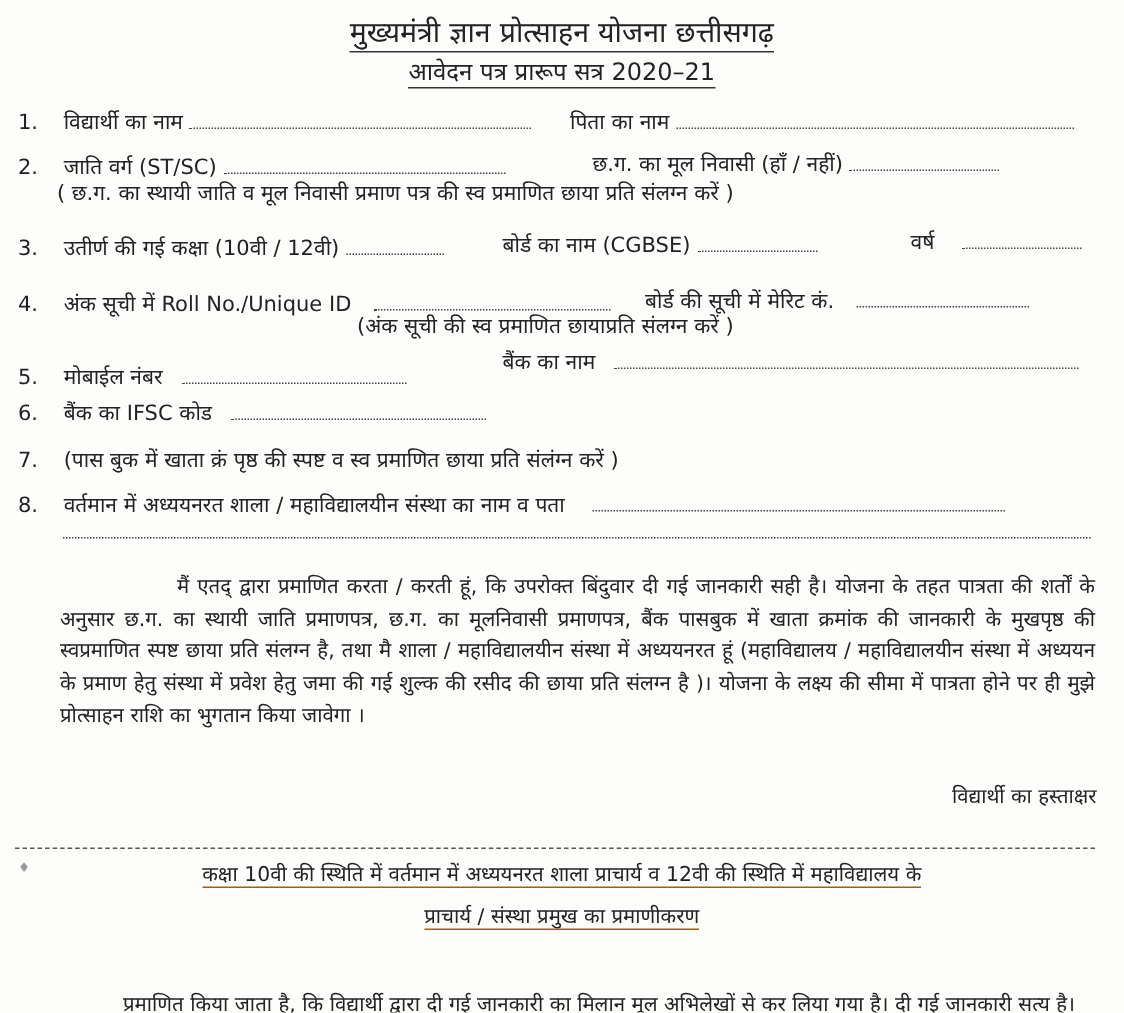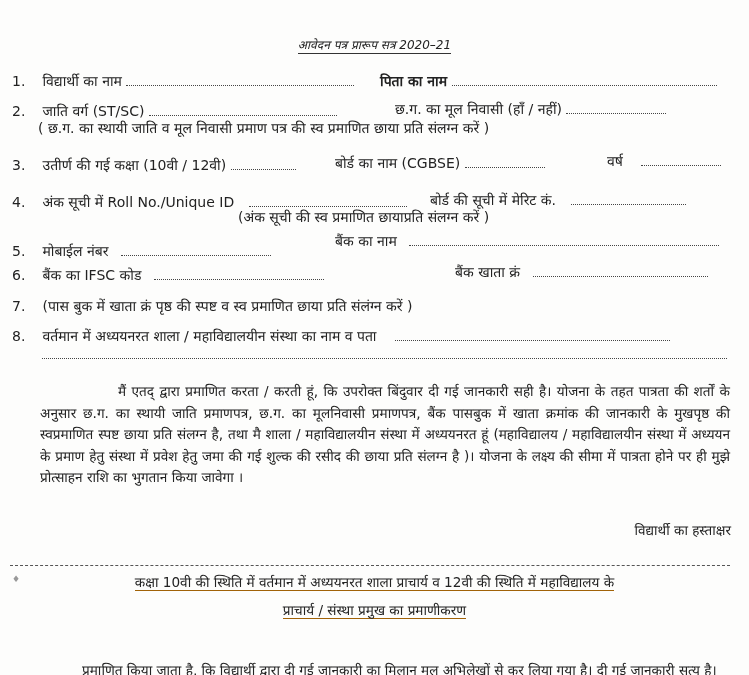--- a/index.html
+++ b/index.html
@@ -2,44 +2,45 @@
 <html><head>
 <meta charset="utf-8">
 <style>
   html, body { margin:0; padding:0; background:#fbfbfa; }
   body { width:749px; height:675px; overflow:hidden; position:relative;
          font-family:"DejaVu Sans", "Liberation Sans", sans-serif; color:#222; }
   .page { position:absolute; left:0; top:0; width:749px; height:675px; background:#fdfdfc; }
   .title { position:absolute; left:0; width:749px; text-align:center; }
   .t1 { top:8px; font-size:19px; }
   .t1 span, .t2 span { border-bottom:1px solid #333; padding-bottom:1px; }
-  .t2 { top:36px; font-size:12px;font-style:italic; }
+  .t2 { top:36px; font-size:16px; }
   .row { position:absolute; font-size:14px; white-space:nowrap; }
   .num { display:inline-block; width:26px; }
   .dots { display:inline-block; border-bottom:1px dotted #444; height:12px; vertical-align:baseline; }
   .para { position:absolute; left:40px; width:690px; font-size:13.6px; line-height:21.5px; text-align:justify; }
   .sig { position:absolute; right:18px; top:521px; font-size:13.5px; }
   .hr-dash { position:absolute; left:10px; width:720px; top:565px; border-top:1px dashed #555; }
   .cert-title { position:absolute; left:0; width:749px; text-align:center; font-size:13.6px; }
   .cert-title span { border-bottom:1px solid #a16207; }
   .mark { position:absolute; left:12px; top:574px; font-size:9px; color:#999; }
 </style>
 </head>
 <body>
 
 <div class="page">
 
+  <div class="title t1"><span>मुख्यमंत्री ज्ञान प्रोत्साहन योजना छत्तीसगढ़</span></div>
   <div class="title t2"><span>आवेदन पत्र प्रारूप सत्र 2020–21</span></div>
 
   <div class="row" style="left:12px; top:71px;">
     <span class="num">1.</span>
     <span>विद्यार्थी का नाम</span>
     <span class="dots" style="width:228px"></span>
   </div>
-  <div class="row" style="left:380px; top:71px;font-weight:bold;">
+  <div class="row" style="left:380px; top:71px;">
     <span>पिता का नाम</span>
     <span class="dots" style="width:265px"></span>
   </div>
 
   <div class="row" style="left:12px; top:101px;">
     <span class="num">2.</span>
     <span>जाति वर्ग (ST/SC)</span>
     <span class="dots" style="width:188px"></span>
   </div>
   <div class="row" style="left:395px; top:99px;">
@@ -81,24 +82,20 @@
   <div class="row" style="left:335px; top:231px;">
     <span>बैंक का नाम</span>
     <span class="dots" style="width:310px; margin-left:8px"></span>
   </div>
 
   <div class="row" style="left:12px; top:265px;">
     <span class="num">6.</span>
     <span>बैंक का IFSC कोड</span>
     <span class="dots" style="width:170px; margin-left:8px"></span>
   </div>
-  <div class="row" style="left:455px; top:262px;">
-    <span>बैंक खाता क्रं</span>
-    <span class="dots" style="width:175px; margin-left:8px"></span>
-  </div>
 
   <div class="row" style="left:12px; top:296px;">
     <span class="num">7.</span>
     <span>(पास बुक में खाता क्रं पृष्ठ की स्पष्ट व स्व प्रमाणित छाया प्रति संलंग्न करें )</span>
   </div>
 
   <div class="row" style="left:12px; top:326px;">
     <span class="num">8.</span>
     <span>वर्तमान में अध्ययनरत शाला / महाविद्यालयीन संस्था का नाम व पता</span>
     <span class="dots" style="width:275px; margin-left:14px"></span>

